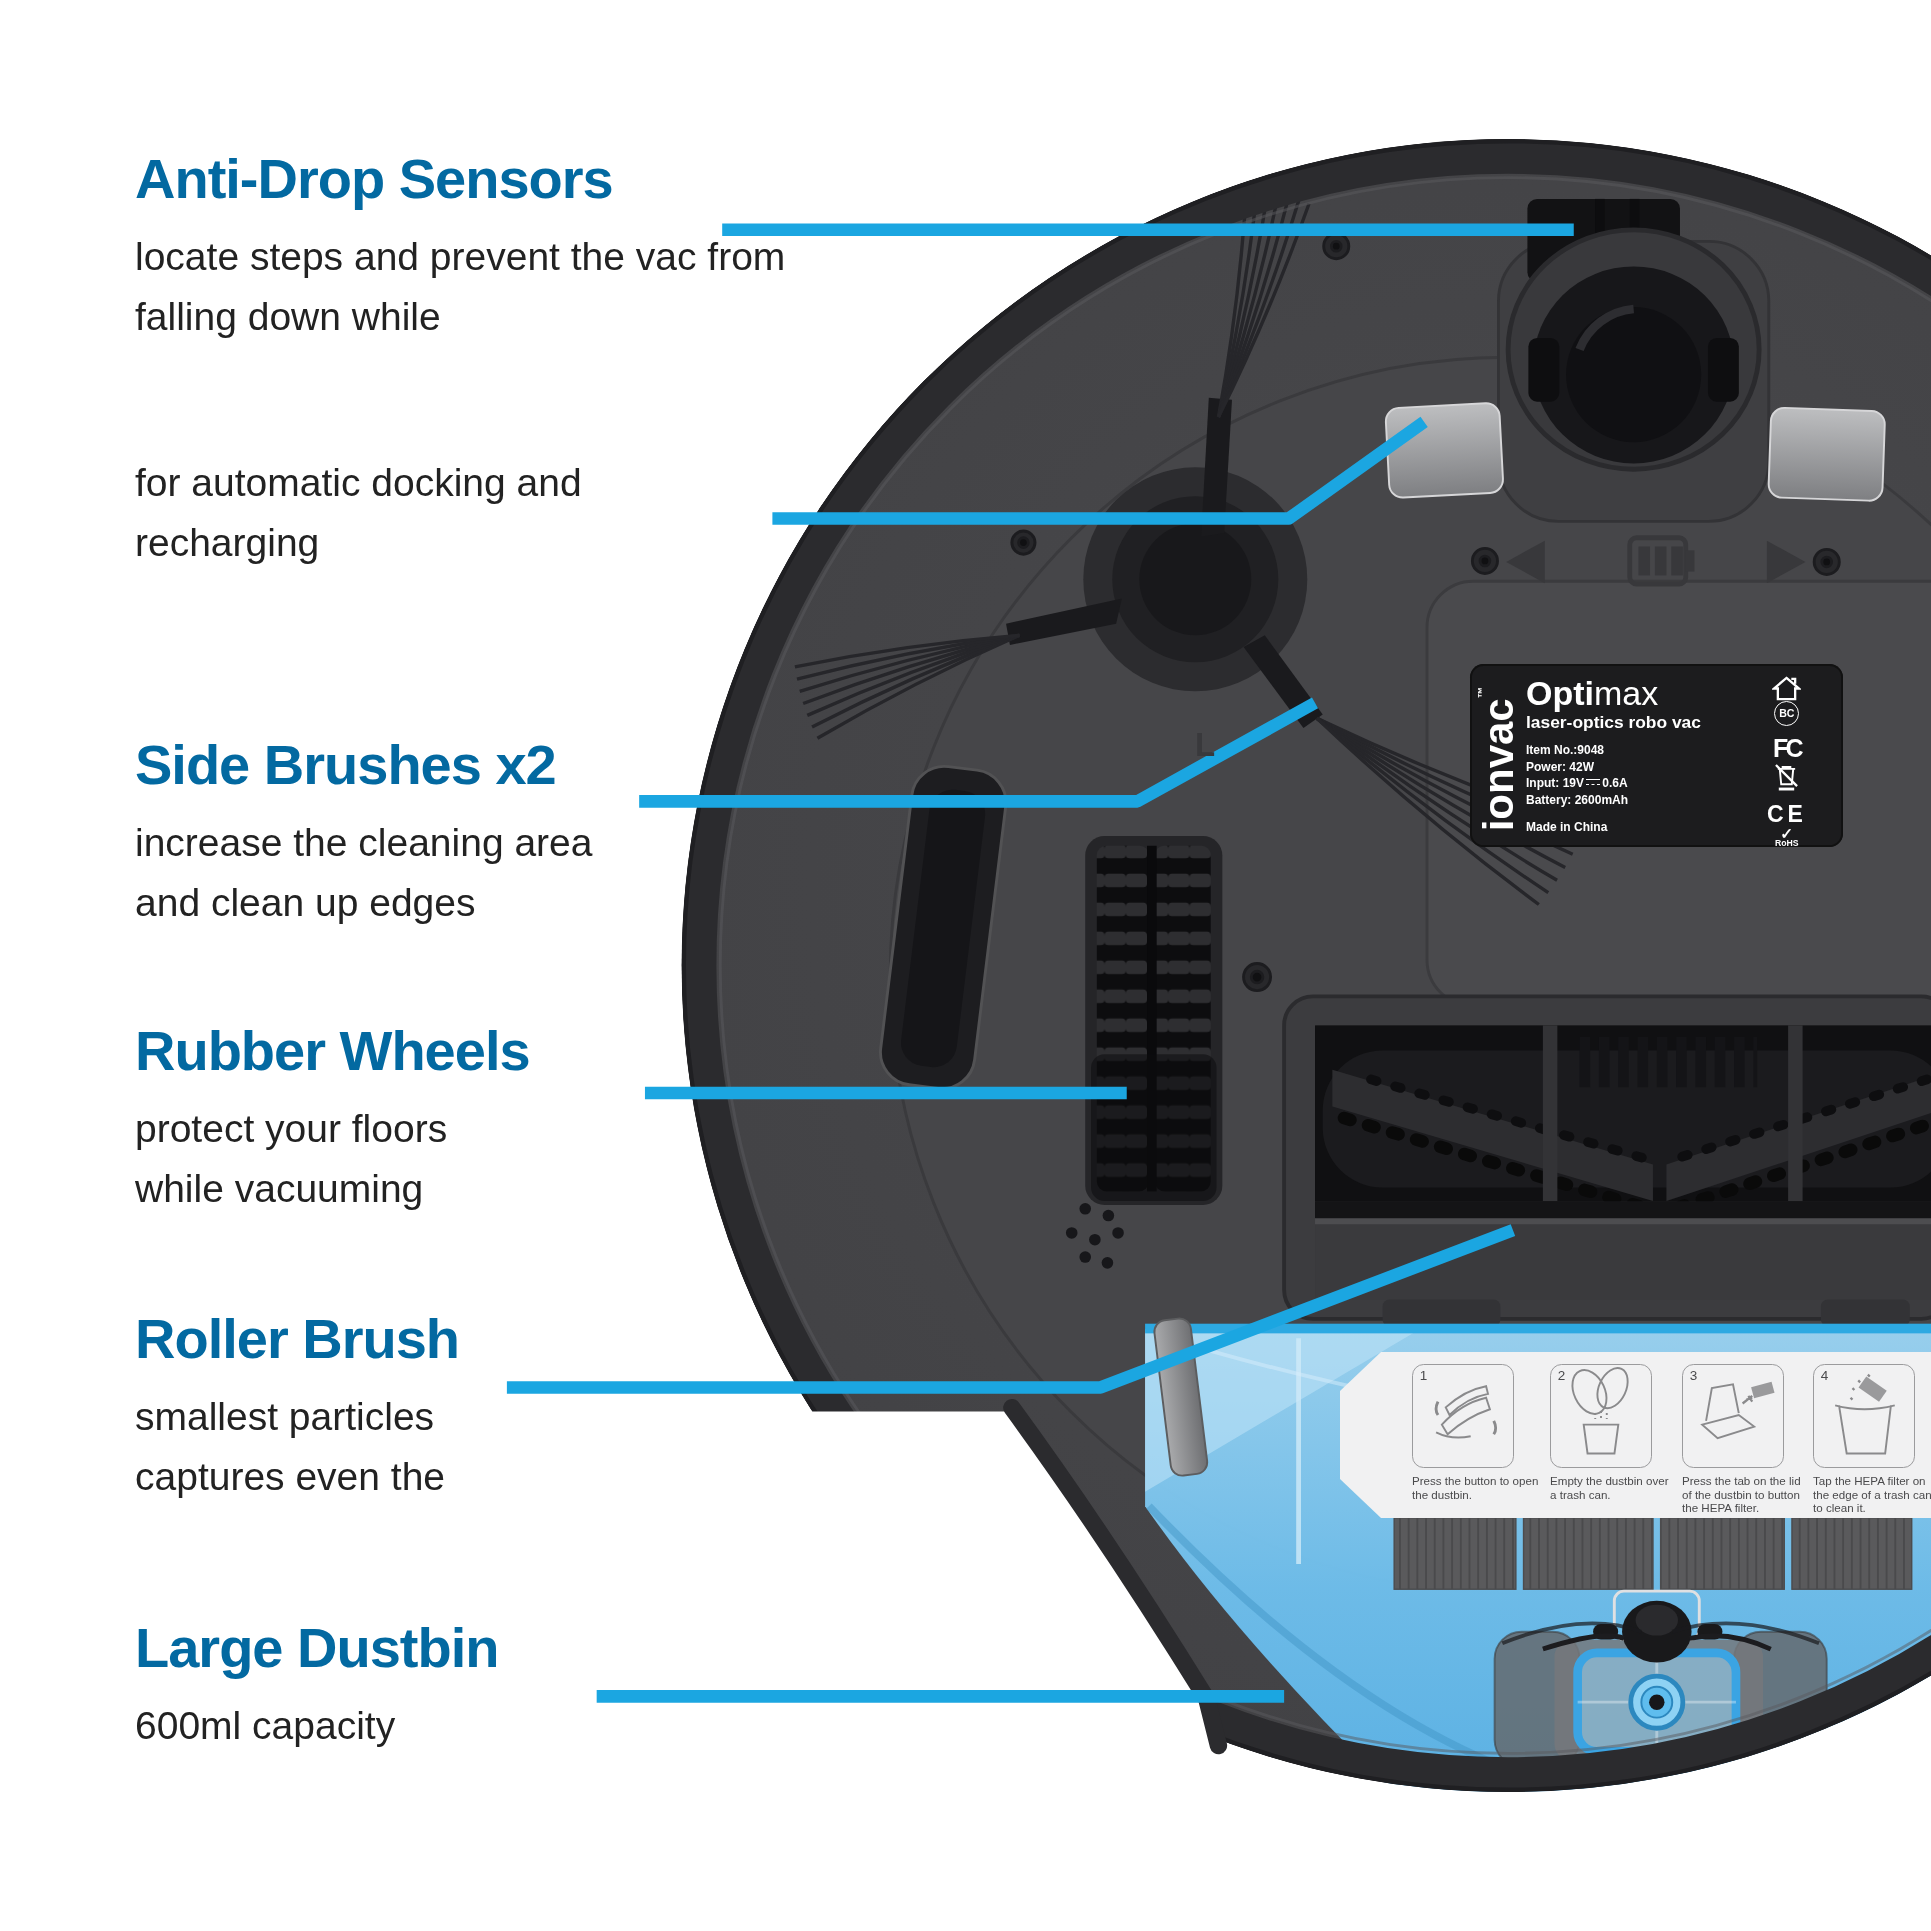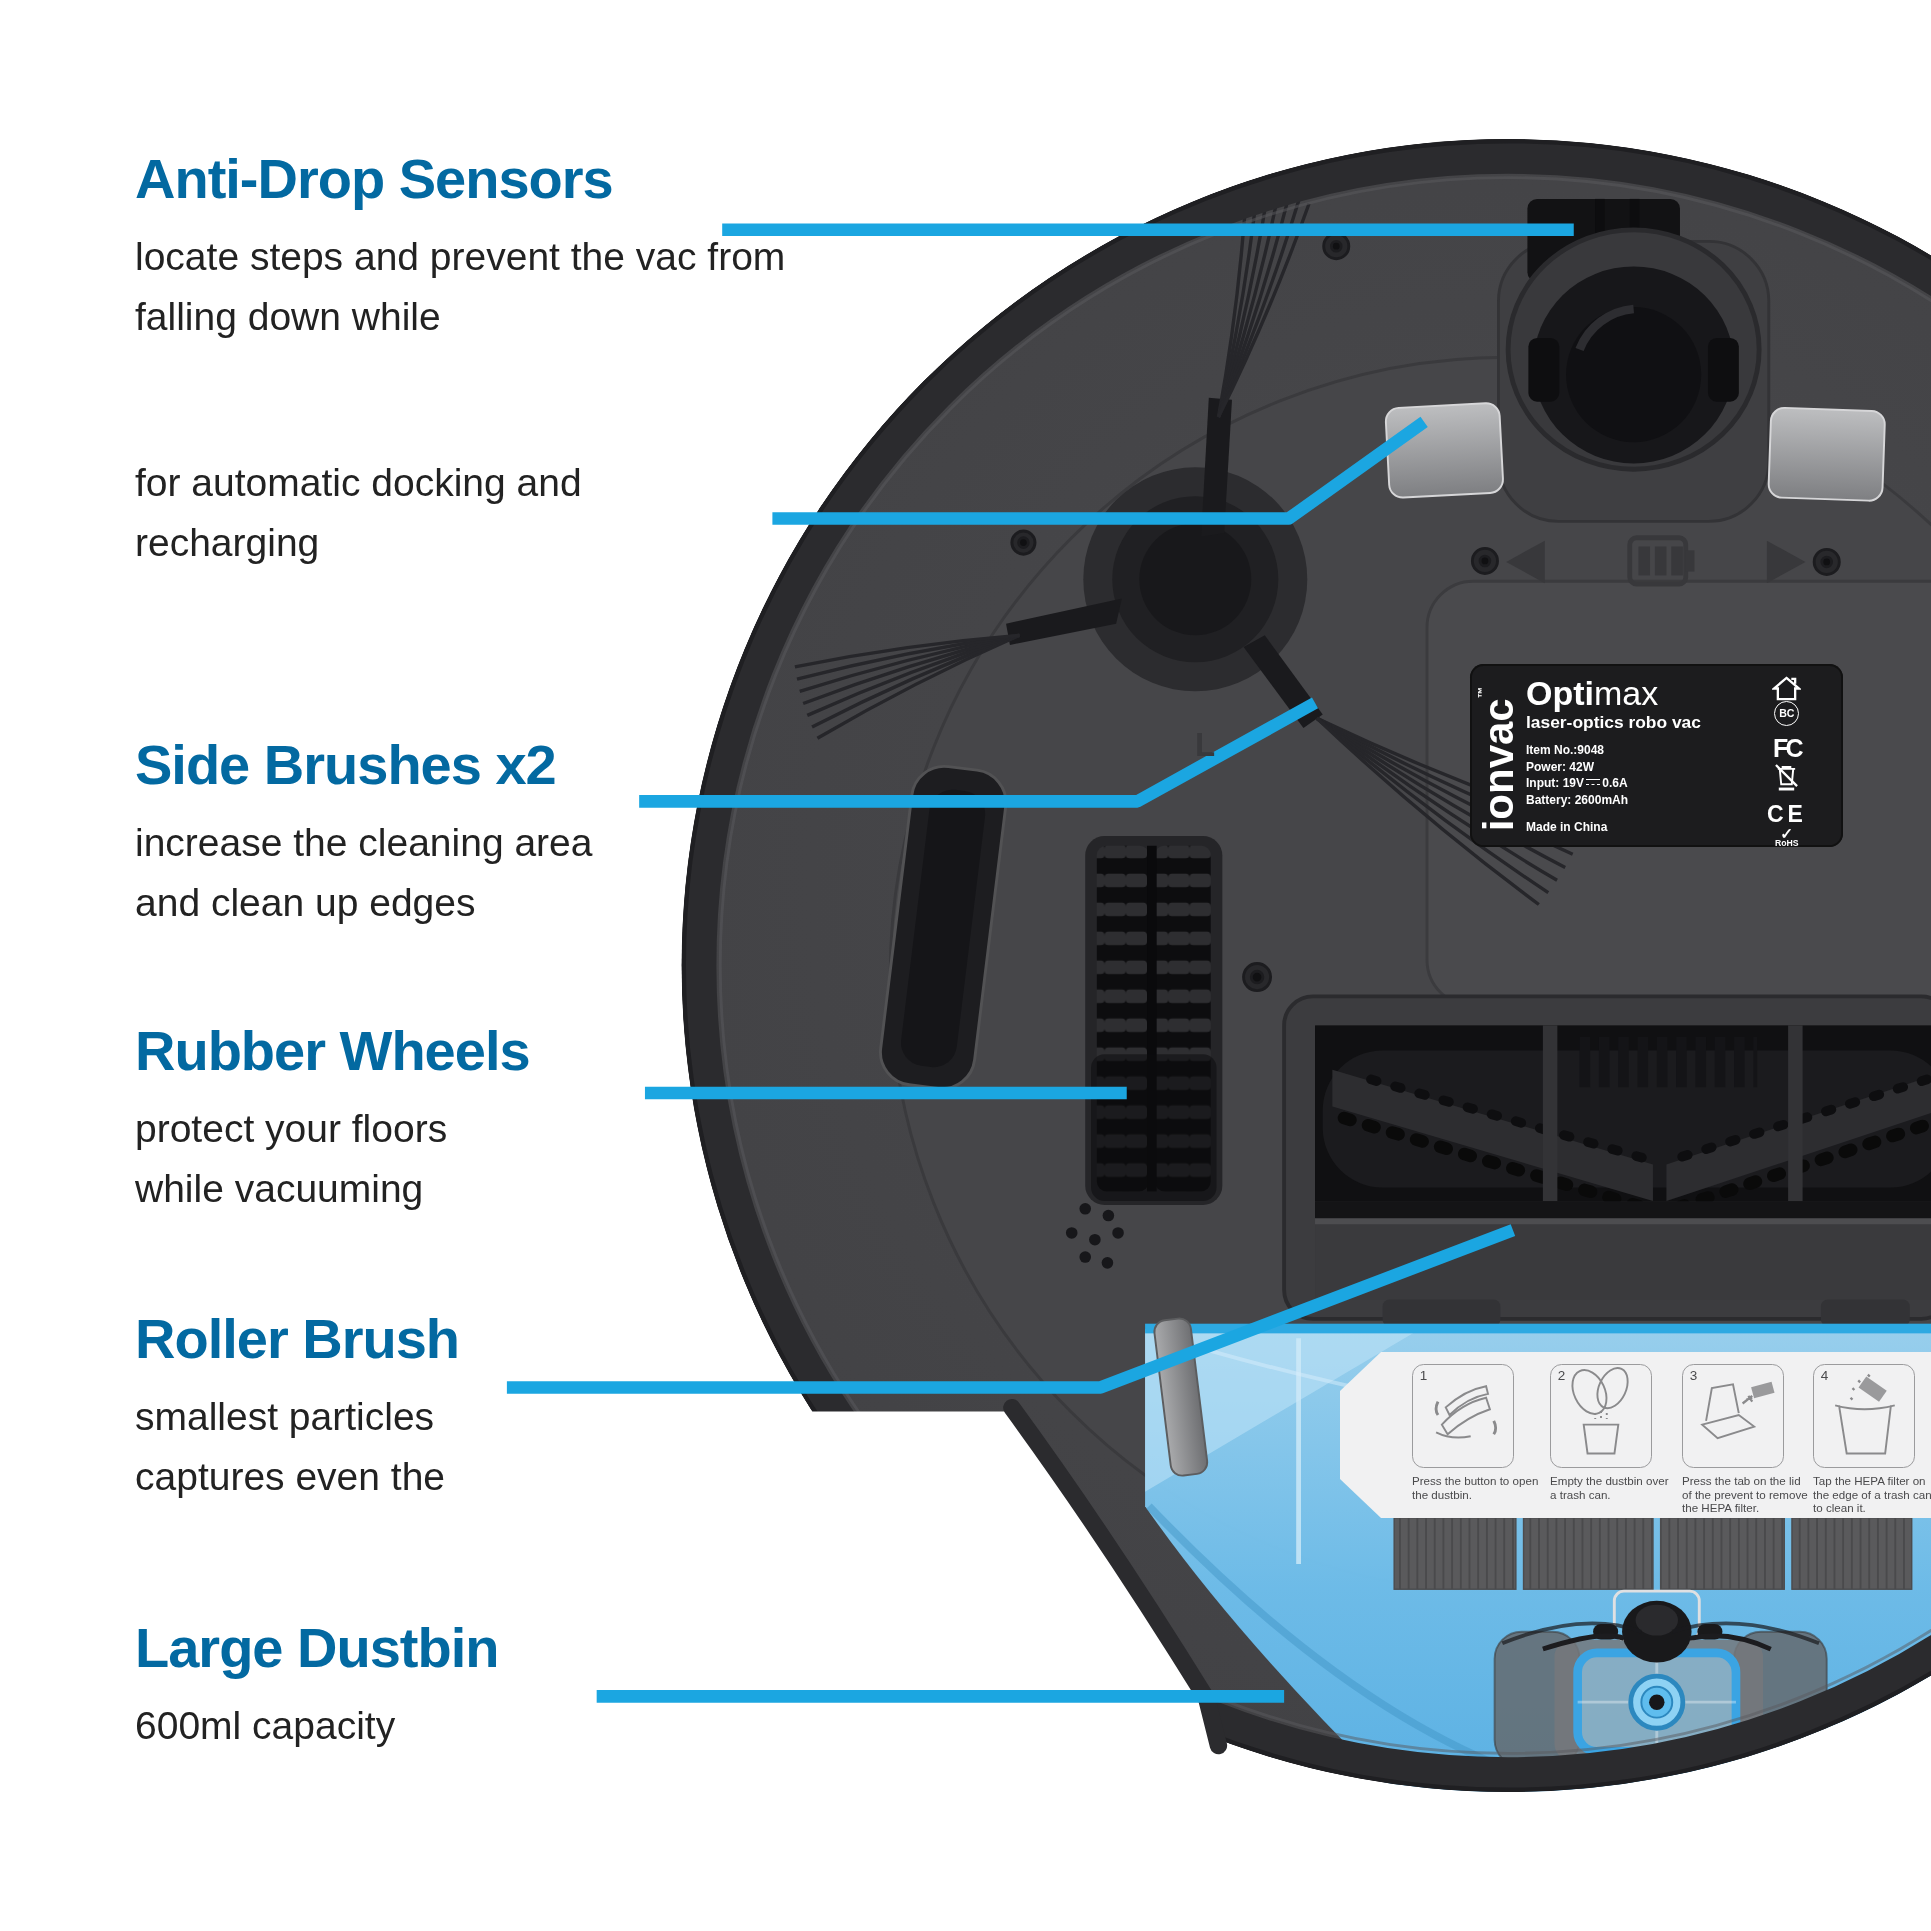--- a/index.html
+++ b/index.html
@@ -387,21 +387,21 @@
       <span class="step-num">3</span>
       <svg width="100" height="102" viewBox="0 0 104 106">
         <g fill="none" stroke="#8a8a8c" stroke-width="2">
           <path d="M20 62 L58 52 L74 64 L36 76 Z"></path>
           <path d="M24 58 L30 24 L52 20 L58 50"></path>
           <path d="M62 40 l10 -8 M68 32 l4 6 M72 34 l-6 2" stroke-width="2.4"></path>
           <rect x="72" y="20" width="22" height="12" transform="rotate(-15 83 26)" fill="#9a9a9c" stroke="none"></rect>
         </g>
       </svg>
     </div>
-    <div class="step-cap">Press the tab on the lid of the prevent to remove the HEPA filter.</div>
+    <div class="step-cap">Press the tab on the lid of the dustbin to button the HEPA filter.</div>
   </div>
   <div class="step" style="left:473px">
     <div class="step-box">
       <span class="step-num">4</span>
       <svg width="100" height="102" viewBox="0 0 104 106">
         <g fill="none" stroke="#8a8a8c" stroke-width="2">
           <path d="M22 42 Q52 50 84 42 M26 42 L34 92 L74 92 L80 42"></path>
           <rect x="48" y="18" width="26" height="14" transform="rotate(35 61 25)" fill="#9a9a9c" stroke="none"></rect>
           <path d="M40 24 l2 2 M46 16 l2 2 M56 10 l2 2 M38 34 l2 2" stroke-width="2.4"></path>
         </g>

